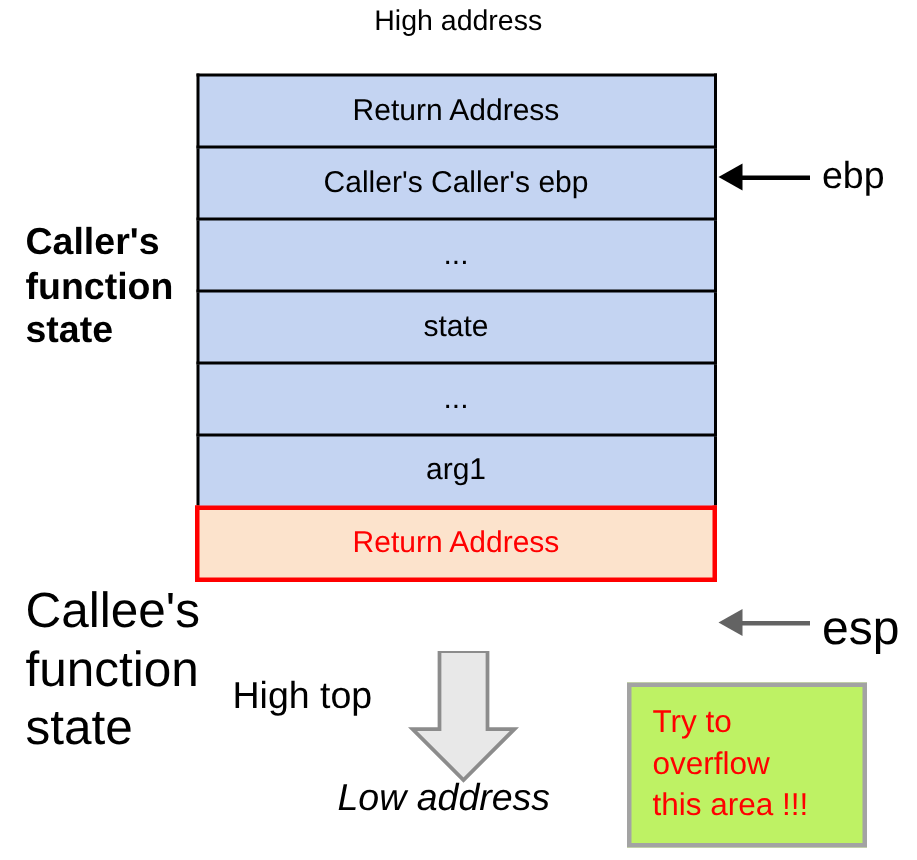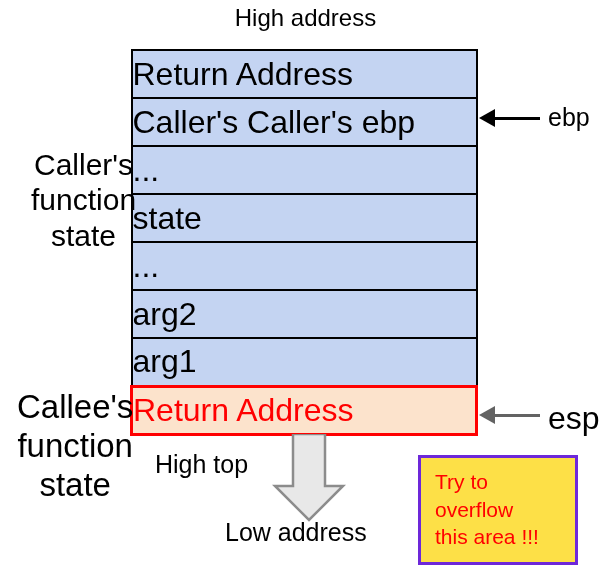--- a/index.html
+++ b/index.html
@@ -15,62 +15,62 @@
     width: 611px;
     height: 573px;
     background: #ffffff;
     overflow: hidden;
   }
   .txt {
     position: absolute;
     color: #000000;
     white-space: pre;
     line-height: 1.18;
-    text-align: center;
   }
 
   
   #high-address {
     left: 0;
     top: 4px;
     width: 611px;
     text-align: center;
-    font-size: 24px;
+    font-size: 19px;
   }
 
   
   #stack-table {
     position: absolute;
     left: 130px;
     top: 49px;
     width: 348px;
     border-collapse: collapse;
   }
   #stack-table td {
     height: 48px;
     box-sizing: border-box;
     border: 2px solid #000000;
     background: #c4d4f2;
-    text-align: left;
+    text-align: center;
     vertical-align: middle;
-    font-size: 32px;
+    font-size: 20px;
     color: #000000;
     padding: 0;
   }
   #stack-table td.callee-row {
     background: #fce3cc;
     border: 3px solid #ff0000;
     color: #ff0000;
   }
 
   
   #caller-label {
-    left: 31px;
+    left: 17px;
     top: 147px;
-    font-size: 30px;
+    font-size: 25px;
+    font-weight: bold;
   }
   #callee-label {
     left: 17px;
     top: 388px;
     font-size: 33px;
   }
 
   
   .ptr-line {
     position: absolute;
@@ -102,32 +102,33 @@
 
   #stack-top-text {
     left: 155px;
     top: 450px;
     font-size: 25px;
   }
   #low-address {
     left: 225px;
     top: 518px;
     font-size: 25px;
+    font-style: italic;
   }
 
   
   #overflow-box {
     position: absolute;
     left: 418px;
     top: 455px;
     width: 160px;
     height: 110px;
     box-sizing: border-box;
-    border: 3px solid #6d28d9;
-    background: #fde047;
+    border: 3px solid #a3a3a3;
+    background: #bef264;
   }
   #overflow-text {
     position: absolute;
     left: 14px;
     top: 10px;
     color: #ff0000;
     font-size: 21px;
     line-height: 1.32;
     white-space: pre-line;
   }
@@ -148,23 +149,20 @@
         <td>Caller's Caller's ebp</td>
       </tr>
       <tr>
         <td>...</td>
       </tr>
       <tr>
         <td>state</td>
       </tr>
       <tr>
         <td>...</td>
-      </tr>
-      <tr>
-        <td>arg2</td>
       </tr>
       <tr>
         <td>arg1</td>
       </tr>
       <tr>
         <td class="callee-row">Return Address</td>
       </tr>
     </tbody>
   </table>
 

